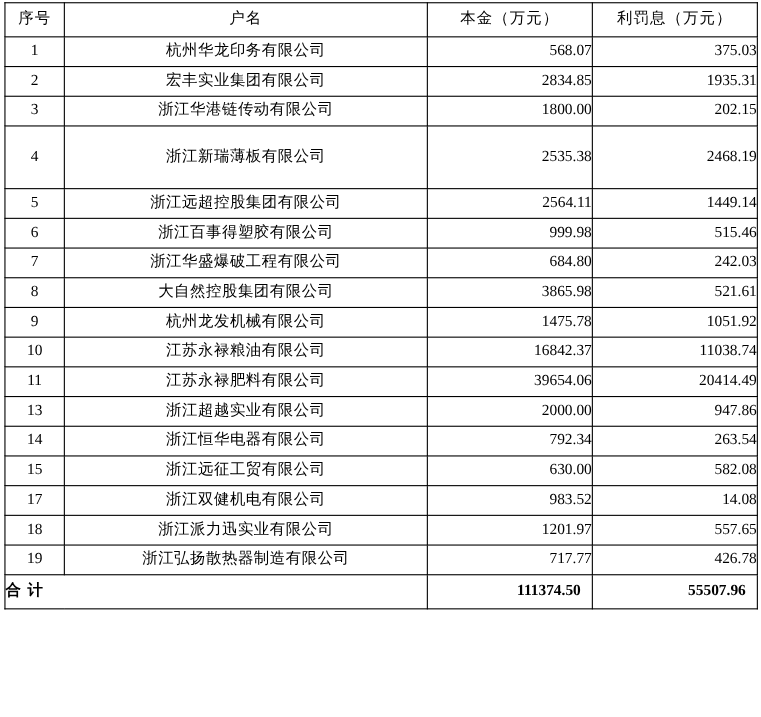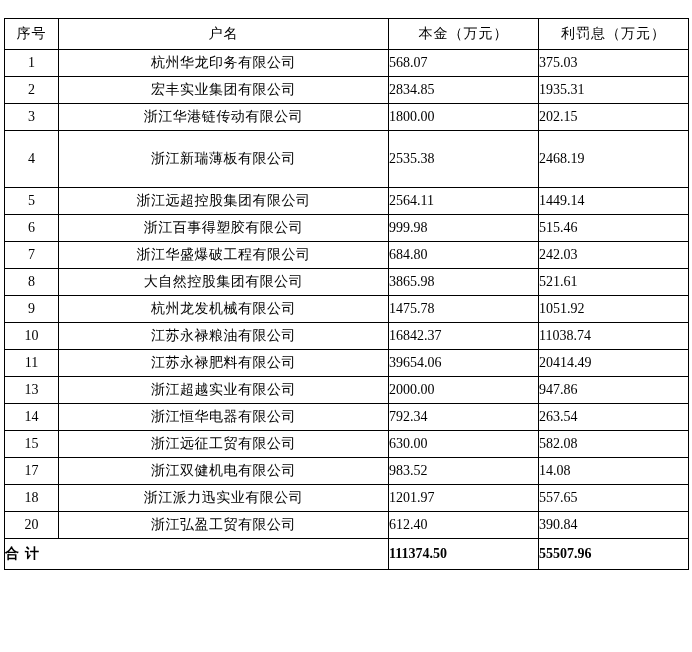--- a/index.html
+++ b/index.html
@@ -12,21 +12,20 @@
     height: 652px;
     font-family: "Liberation Serif", "DejaVu Serif", serif;
     color: #000000;
   }
   .sheet {
     width: 692px;
     height: 528px;
     position: relative;
     box-sizing: border-box;
     padding: 2px 4px 0 4px;
-    margin-top: 16px;
   }
   table.data-table {
     border-collapse: collapse;
     width: 684px;
     margin: 0 auto;
     table-layout: fixed;
   }
   table.data-table th,
   table.data-table td {
     border: 1px solid #000000;
@@ -48,20 +47,21 @@
   }
   td.idx {
     text-align: center;
     height: 26px;
   }
   td.name {
     text-align: center;
     letter-spacing: 0.5px;
   }
   td.num {
+    text-align: right;
     padding-right: 10px;
     font-family: "Liberation Serif", "DejaVu Serif", serif;
   }
   tr.tall td {
     height: 56px;
   }
   tr.total td {
     height: 30px;
     font-weight: bold;
   }
@@ -183,24 +183,24 @@
           <td class="num">983.52</td>
           <td class="num">14.08</td>
         </tr>
         <tr>
           <td class="idx">18</td>
           <td class="name">浙江派力迅实业有限公司</td>
           <td class="num">1201.97</td>
           <td class="num">557.65</td>
         </tr>
         <tr>
-          <td class="idx">20</td>
-          <td class="name">浙江弘盈工贸有限公司</td>
-          <td class="num">612.40</td>
-          <td class="num">390.84</td>
+          <td class="idx">19</td>
+          <td class="name">浙江弘扬散热器制造有限公司</td>
+          <td class="num">717.77</td>
+          <td class="num">426.78</td>
         </tr>
       </tbody>
     <tfoot>
       <tr class="total">
         <td class="total-label" colspan="2">合计</td>
         <td class="num">111374.50</td>
         <td class="num">55507.96</td>
       </tr>
     </tfoot>
   </table>

